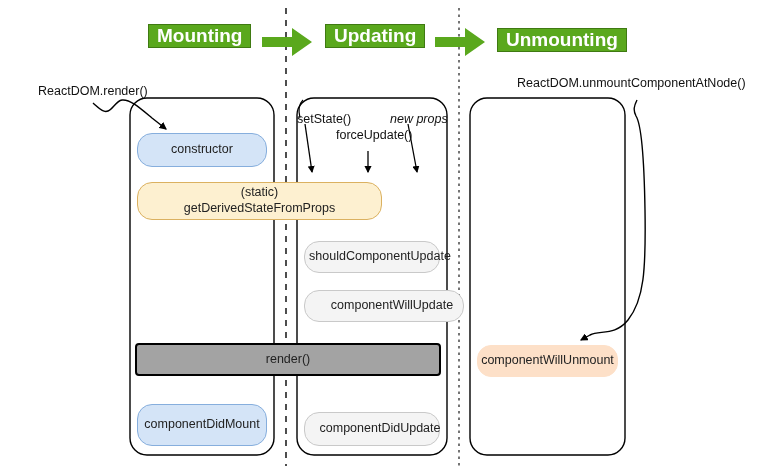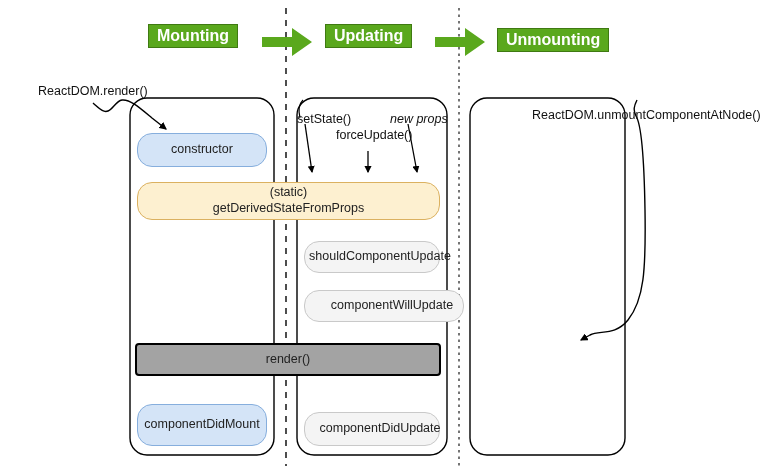--- a/index.html
+++ b/index.html
@@ -24,21 +24,21 @@
     width: 764px;
     height: 473px;
     pointer-events: none;
   }
   
   .phase-chip {
     position: absolute;
     background: #5aa81d;
     border: 1px solid #3f7a12;
     color: #ffffff;
-    font-size: 16px;
+    font-size: 19px;
     font-weight: bold;
     line-height: 20px;
     text-align: left;
     padding: 1px 8px;
     white-space: nowrap;
     box-sizing: border-box;
   }
   #chip-mounting  { left: 148px; top: 24px; }
   #chip-updating  { left: 325px; top: 24px; }
   #chip-unmounting{ left: 497px; top: 28px; }
@@ -75,39 +75,39 @@
     border: 1px solid #fde0c8;
     border-radius: 14px;
   }
   .box-render {
     background: #a3a3a3;
     border: 2.5px solid #000000;
     border-radius: 4px;
   }
 
   #box-constructor        { left: 137px; top: 133px; width: 130px; height: 34px; }
-  #box-gdsfp              { left: 137px; top: 182px; width: 303px; height: 38px; }
+  #box-gdsfp              { left: 137px; top: 182px; width: 245px; height: 38px; }
   #box-scu                { left: 304px; top: 241px; width: 136px; height: 32px; }
   #box-cwu                { left: 304px; top: 290px; width: 160px; height: 32px; }
   #box-render             { left: 135px; top: 343px; width: 306px; height: 33px; }
   #box-cdm                { left: 137px; top: 404px; width: 130px; height: 42px; }
   #box-cdu                { left: 304px; top: 404px; width: 136px; height: 34px; margin-top: 8px; }
   #box-cwum               { left: 477px; top: 345px; width: 141px; height: 32px; }
 
   
   .annot {
     position: absolute;
     font-size: 12.5px;
     color: #111111;
     white-space: nowrap;
   }
   .annot-italic { font-style: italic; }
 
   #lbl-reactdom-render   { left: 8px;   top: 84px; margin-left: 30px; }
-  #lbl-unmount-api       { left: 532px; top: 76px; margin-top: 32px; }
+  #lbl-unmount-api       { left: 517px; top: 76px; }
   #lbl-setstate          { left: 297px; top: 112px; }
   #lbl-forceupdate       { left: 336px; top: 128px; }
   #lbl-newprops          { left: 390px; top: 112px; }
 </style>
 </head>
 <body>
 
 <div id="canvas">
 
   <svg class="svg-layer" viewBox="0 0 764 473" width="764" height="473">
@@ -172,14 +172,15 @@
   <div class="method-box box-grey" id="box-scu">shouldComponentUpdate</div>
 
   <div class="method-box box-grey" id="box-cwu">componentWillUpdate</div>
 
   <div class="method-box box-render" id="box-render">render()</div>
 
   <div class="method-box box-blue" id="box-cdm">componentDidMount</div>
 
   <div class="method-box box-grey" id="box-cdu">componentDidUpdate</div>
 
+  <div class="method-box box-orange" id="box-cwum">componentWillUnmount</div>
 
 </div>
 
 </body></html>

